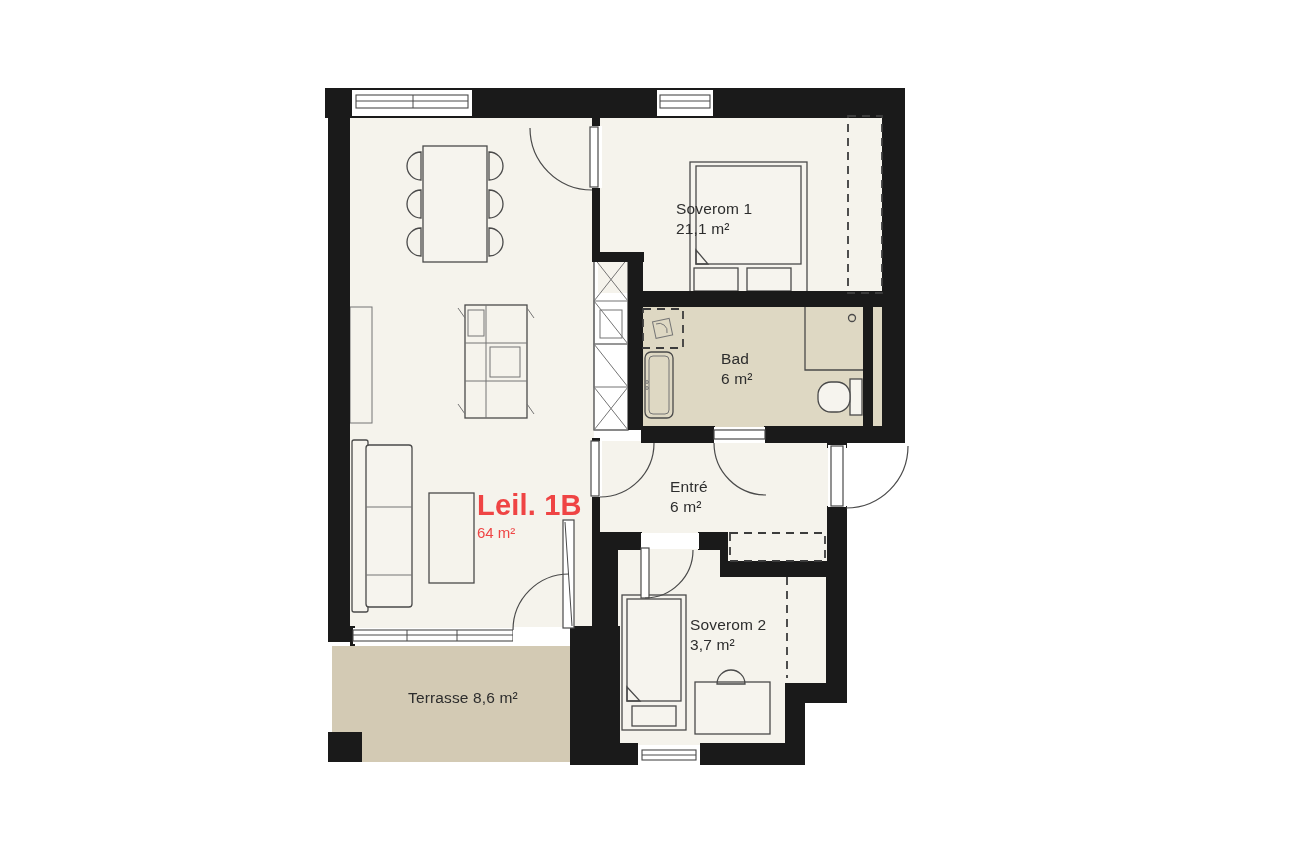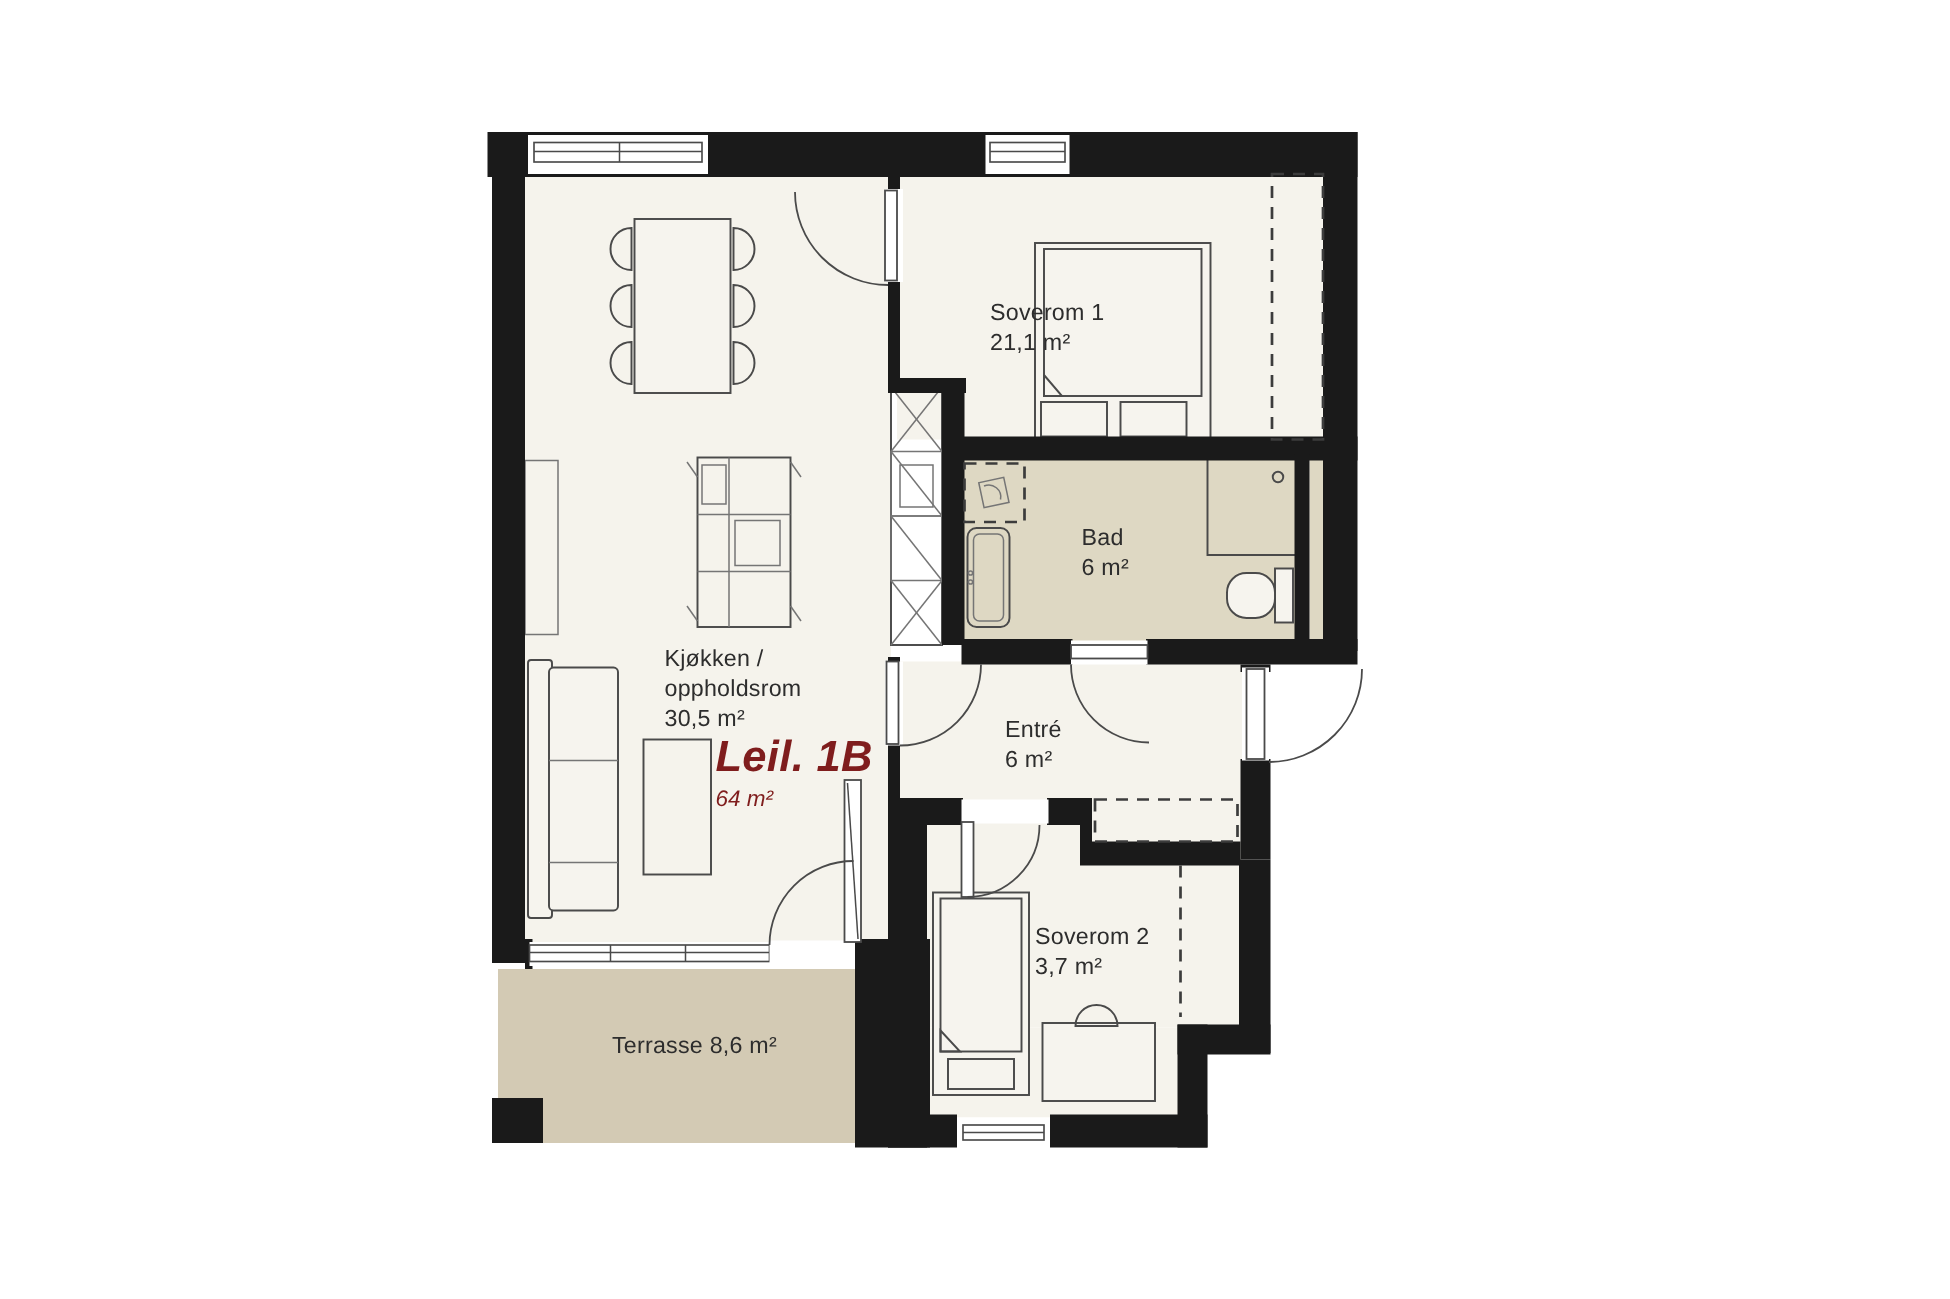--- a/index.html
+++ b/index.html
@@ -13,21 +13,21 @@
   .dash{fill:none;stroke:#3c3c3c;stroke-width:1.8;stroke-dasharray:8 6;}
   .arc {fill:none;stroke:#4a4a4a;stroke-width:1.2;}
   .leaf{fill:#ffffff;stroke:#4a4a4a;stroke-width:1.2;}
   .opening{fill:#ffffff;}
   .win {fill:#ffffff;stroke:#4a4a4a;stroke-width:1.1;}
   .winl{fill:none;stroke:#4a4a4a;stroke-width:1;}
   
   .room-label{position:absolute;font-size:15.5px;line-height:20px;color:#2d2d2d;
               letter-spacing:.15px;white-space:nowrap;}
   .room-label span{display:block;}
-  .apt-label{position:absolute;color:#7f1d1d;white-space:nowrap;font-style:italic;}
+  .apt-label{position:absolute;color:#ef4444;white-space:nowrap;}
   .apt-label .apt-name{display:block;font-size:29px;font-weight:700;line-height:32px;letter-spacing:.2px;}
   .apt-label .apt-area{display:block;font-size:15px;line-height:22px;margin-top:1px;}
 </style>
 </head>
 <body>
 
 <div class="canvas">
 
 <svg width="1300" height="866" viewBox="0 0 1300 866">
 
@@ -187,45 +187,40 @@
   </g>
 
   <g>
     <rect class="dash" x="848" y="116" width="34" height="177"></rect>
     <rect class="dash" x="643" y="309" width="40" height="39"></rect>
     <rect class="dash" x="730" y="533" width="95" height="28"></rect>
     <line class="dash" x1="787" y1="577" x2="787" y2="678"></line>
   </g>
 </svg>
 
-<div class="room-label" style="left:660px;top:199px">
+<div class="room-label" style="left:676px;top:199px">
   <span>Soverom 1</span>
   <span>21,1 m²</span>
 </div>
 
 <div class="room-label" style="left:721px;top:349px">
   <span>Bad</span>
   <span>6 m²</span>
 </div>
 
 <div class="room-label" style="left:670px;top:477px">
   <span>Entré</span>
   <span>6 m²</span>
 </div>
 
 <div class="room-label" style="left:690px;top:615px">
   <span>Soverom 2</span>
   <span>3,7 m²</span>
 </div>
 
-<div class="room-label" style="left:443px;top:430px">
-  <span>Kjøkken /</span>
-  <span>oppholdsrom</span>
-  <span>30,5 m²</span>
-</div>
 
 <div class="apt-label" style="left:477px;top:489px">
   <span class="apt-name">Leil. 1B</span>
   <span class="apt-area">64 m²</span>
 </div>
 
 <div class="room-label" style="left:408px;top:688px">
   <span>Terrasse 8,6 m²</span>
 </div>
 

